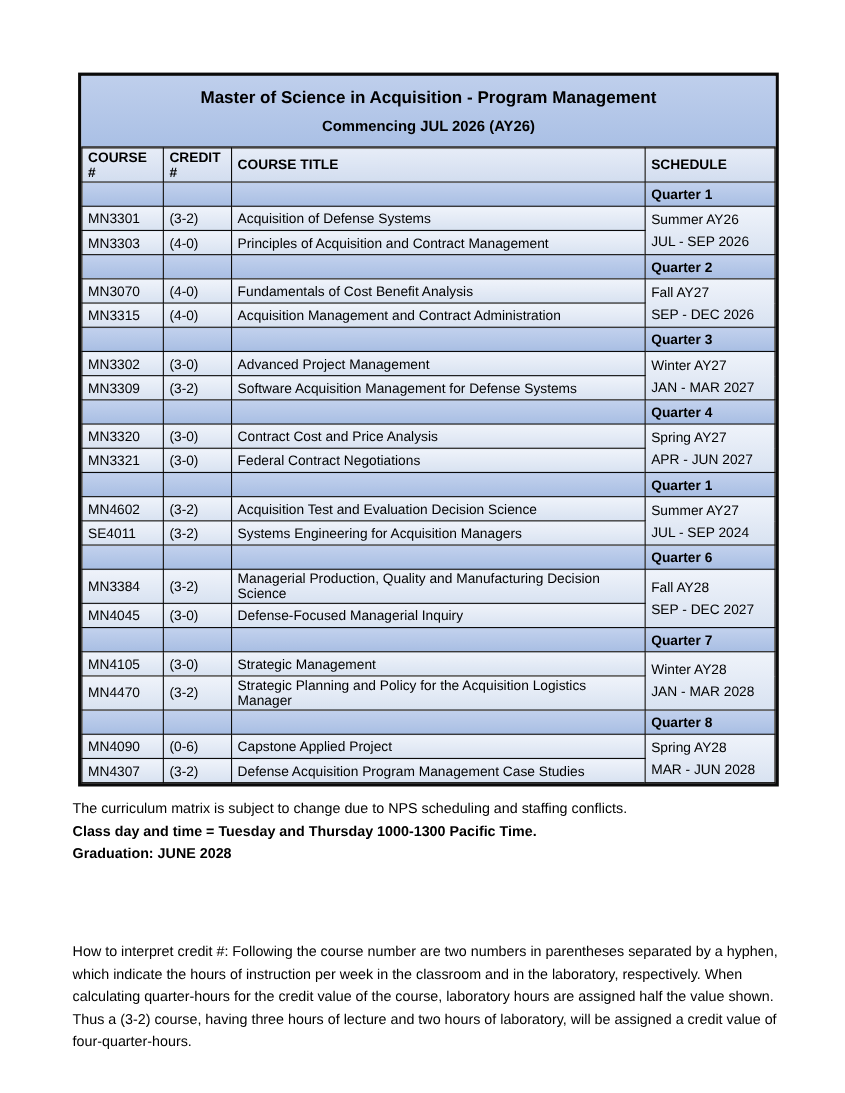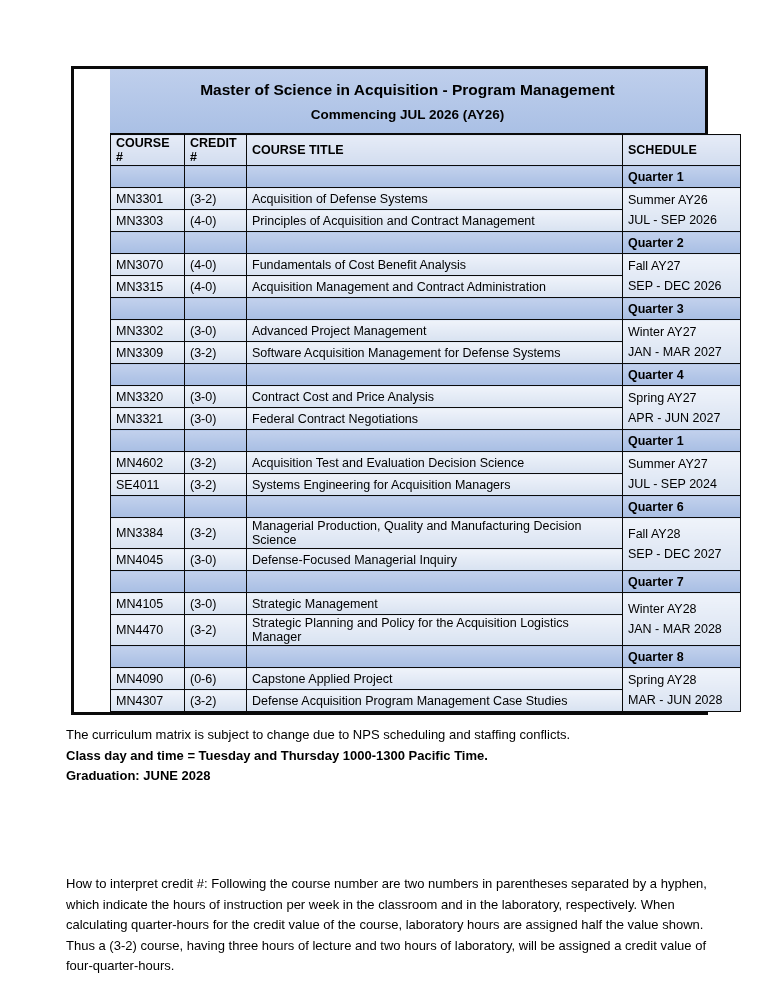--- a/index.html
+++ b/index.html
@@ -6,21 +6,21 @@
   body{
     width:768px;height:994px;background:#ffffff;color:#000;
     font-family:"Liberation Sans",sans-serif;
     -webkit-font-smoothing:antialiased;
   }
   .sheet{position:relative;width:768px;height:994px;overflow:hidden;background:#ffffff;}
 
   
   .matrix{
     position:absolute;left:71px;top:66px;width:637px;
-    border:3px solid #0a0a0a;box-sizing:border-box;background:#ffffff;padding-left:36px;
+    border:3px solid #0a0a0a;box-sizing:border-box;background:#ffffff;
   }
   .title-block{
     background:linear-gradient(180deg,#bfcfec 0%,#aac0e5 100%);
     text-align:center;font-weight:bold;padding:8px 4px 6px 4px;
     border-bottom:1px solid #0a0a0a;
   }
   .title-lg{font-size:15.5px;line-height:25px;}
   .title-sm{font-size:13.5px;line-height:25px;}
 
   table.curriculum{
@@ -48,21 +48,21 @@
   .row-course .cell{height:19px;}
   .schedule-cell div{line-height:20px;white-space:nowrap;}
 
   
   .footer-notes{
     position:absolute;left:66px;top:725px;width:650px;
     font-size:13px;line-height:20.5px;
   }
   .bold-line{font-weight:bold;}
   .credit-paragraph{
-    position:absolute;left:66px;top:874px;width:652px;
+    position:absolute;left:66px;top:855px;width:652px;
     font-size:13px;line-height:20.5px;
   }
 </style>
 </head>
 <body>
 
 <div class="sheet">
 
   <div class="matrix">
 

